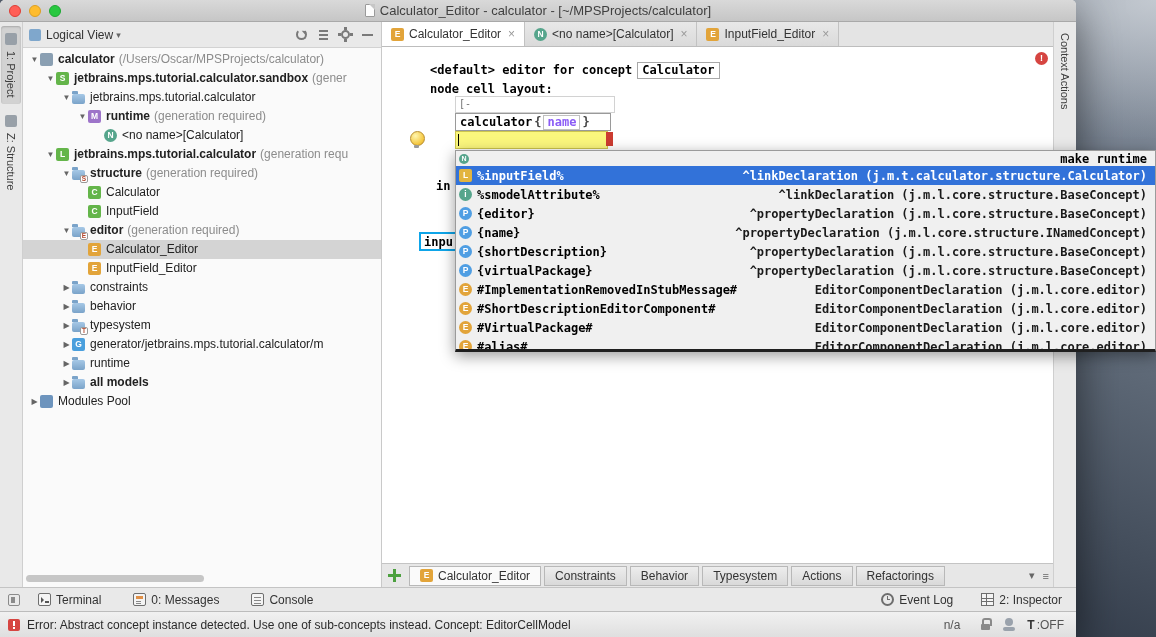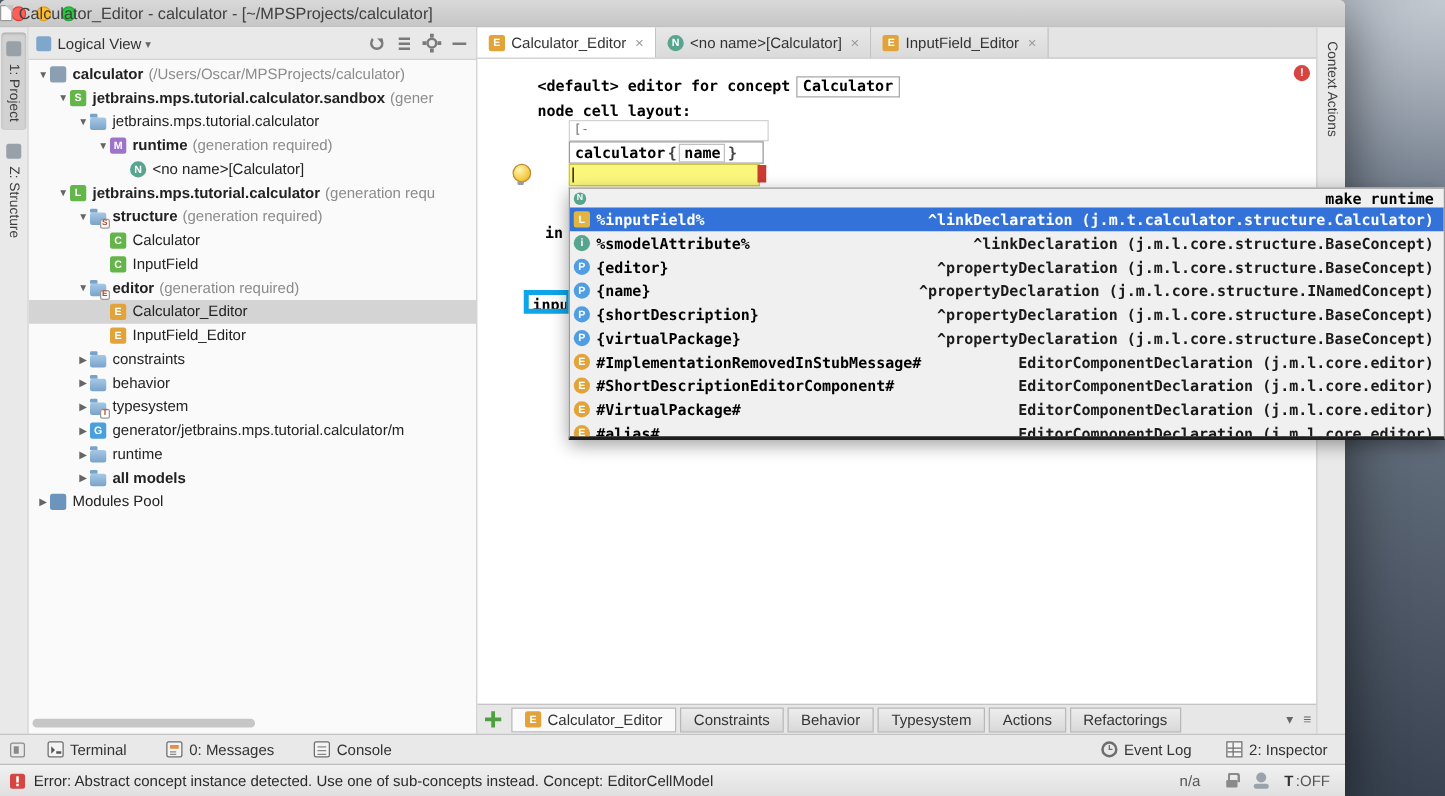--- a/index.html
+++ b/index.html
@@ -17,21 +17,21 @@
       linear-gradient(200deg,#8b95a3 0%,#5f6a78 35%,#2b3442 70%,#0e1420 100%);}
   .window{position:absolute;left:0;top:0;width:1076px;height:637px;background:#ececec;
     border-radius:5px 5px 0 0;box-shadow:0 12px 45px rgba(0,0,0,.55);}
   
   .titlebar{position:absolute;left:0;top:0;width:100%;height:22px;border-radius:5px 5px 0 0;
     background:linear-gradient(#d9d9d9,#c6c6c6);border-bottom:1px solid #a9a9a9;}
   .tl{position:absolute;top:5px;width:12px;height:12px;border-radius:50%;}
   .tl.red{left:9px;background:#ff5f57;border:1px solid #de3e36;}
   .tl.yellow{left:29px;background:#febc2e;border:1px solid #dd9f22;}
   .tl.green{left:49px;background:#28c840;border:1px solid #1da832;}
-  .title-wrap{position:absolute;left:0;right:0;top:0;height:22px;line-height:22px;
+  .title-wrap{position:absolute;left:0;right:0;top:0;height:22px;text-align:center;line-height:22px;
     font-size:13px;color:#404040;white-space:nowrap;}
   .doc-icon{display:inline-block;width:10px;height:13px;background:#fdfdfd;border:1px solid #9a9a9a;
     border-radius:1px;vertical-align:-2px;margin-right:5px;position:relative;}
   .doc-icon::after{content:"";position:absolute;right:-1px;top:-1px;border:3px solid transparent;
     border-top-color:#c6c6c6;border-right-color:#c6c6c6;}
   
   .left-strip{position:absolute;left:0;top:22px;width:23px;height:565px;background:#e9e9e9;border-right:1px solid #cfcfcf;}
   .right-strip{position:absolute;left:1053px;top:22px;width:23px;height:565px;background:#e9e9e9;border-left:1px solid #cfcfcf;}
   .vtab{display:flex;flex-direction:column;align-items:center;padding:7px 1px;margin:4px 1px;border-radius:3px;cursor:pointer;}
   .vtab.pressed{background:#d2d2d2;box-shadow:inset 0 1px 2px rgba(0,0,0,.2);}
@@ -74,41 +74,41 @@
   
   .editor-tabbar{position:absolute;left:382px;top:22px;width:671px;height:25px;background:#e4e4e4;
     border-bottom:1px solid #bdbdbd;display:flex;align-items:stretch;}
   .etab{display:inline-flex;align-items:center;padding:0 9px;border-right:1px solid #c2c2c2;
     background:linear-gradient(#e8e8e8,#dadada);font-size:12px;color:#333;cursor:pointer;white-space:nowrap;}
   .etab.active{background:#fff;}
   .etab-x{margin-left:7px;color:#9a9a9a;font-size:12px;line-height:1;}
   
   .editor{position:absolute;left:382px;top:47px;width:671px;height:516px;background:#fff;overflow:hidden;}
   .mono-b{font:bold 12px "DejaVu Sans Mono",monospace;color:#000;}
-  .mono{font:12px "DejaVu Sans Mono",monospace;color:#000000;}
+  .mono{font:12px "DejaVu Sans Mono",monospace;color:#8b5cf6;}
   .ed-line1{position:absolute;left:48px;top:13px;white-space:nowrap;}
   .cellbox{display:inline-block;border:1px solid #a8a8a8;padding:0 4px;margin-left:5px;background:#fff;
     font:bold 12px "DejaVu Sans Mono",monospace;line-height:15px;}
   .ed-line2{position:absolute;left:48px;top:35px;}
   .cell-collection{position:absolute;left:73px;top:49px;width:160px;height:17px;border:1px solid #d2d2d2;
     font:10px "DejaVu Sans Mono",monospace;color:#707070;padding:1px 3px;background:#fff;}
   .cell-row{position:absolute;left:73px;top:66px;width:156px;height:18px;border:1px solid #9a9a9a;
     background:#fff;display:flex;align-items:center;padding:0 4px;white-space:nowrap;}
   .brace{color:#444;margin:0 2px;font-weight:bold;}
   .namebox{display:inline-block;border:1px solid #c0c0c0;padding:0 3px;line-height:13px;font-weight:bold;}
   .cell-active{position:absolute;left:73px;top:84px;width:153px;height:18px;background:var(--cell-yellow);
     border:1px solid #cdc54e;}
   .cell-active .caret{position:absolute;left:2px;top:2px;width:1px;height:12px;background:#000;}
   .red-mark{position:absolute;left:224px;top:85px;width:7px;height:14px;background:#cc3b30;}
   .bulb{position:absolute;left:28px;top:84px;width:13px;height:17px;}
   .bulb::before{content:"";position:absolute;top:0;left:0;width:13px;height:13px;border-radius:50%;
     background:radial-gradient(circle at 35% 30%,#fff6b0,#f5c944 65%,#d9a327);border:1px solid #b98e2f;}
   .bulb::after{content:"";position:absolute;left:4px;bottom:0;width:5px;height:3px;background:#9a9a9a;border-radius:1px;}
   .frag-in{position:absolute;left:54px;top:132px;}
-  .frag-inpu{position:absolute;left:37px;top:185px;width:38px;height:19px;border:4px solid #0ea5e9;
+  .frag-inpu{position:absolute;left:37px;top:185px;width:38px;height:19px;border:2px solid #0ea5e9;
     background:#fff;overflow:hidden;padding:1px 3px;}
   .err-badge{position:absolute;left:653px;top:5px;width:13px;height:13px;border-radius:50%;background:var(--error-red);
     color:#fff;font:bold 9px "Liberation Sans",sans-serif;text-align:center;line-height:13px;}
   
   .bottom-tabbar{position:absolute;left:382px;top:563px;width:671px;height:24px;background:#e7e7e7;
     border-top:1px solid #c4c4c4;display:flex;align-items:center;padding:0 4px;}
   .add-tab{width:13px;height:13px;position:relative;margin:0 8px 0 2px;flex:none;cursor:pointer;}
   .add-tab::before{content:"";position:absolute;left:5px;top:0;width:3px;height:13px;background:#4ca03f;}
   .add-tab::after{content:"";position:absolute;left:0;top:5px;width:13px;height:3px;background:#4ca03f;}
   .btab{display:inline-flex;align-items:center;height:20px;padding:0 10px;margin-right:3px;border:1px solid #b8b8b8;

